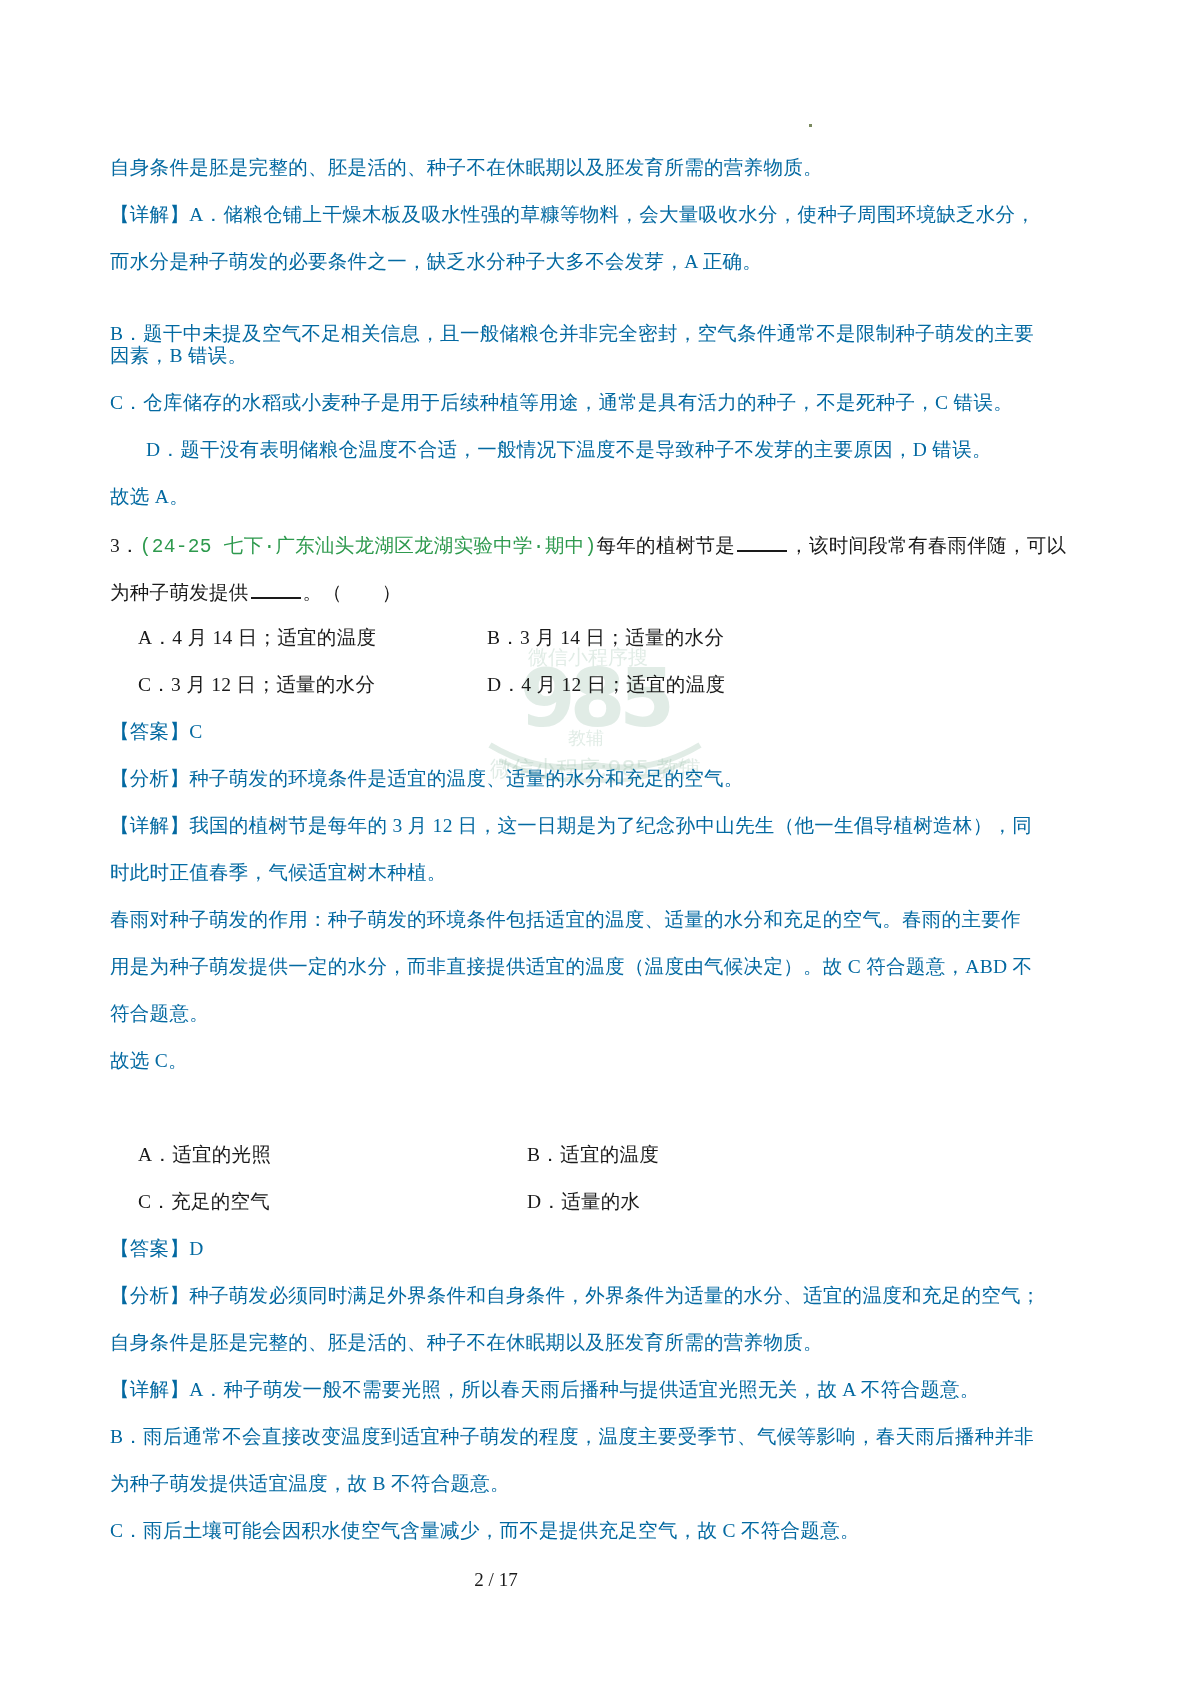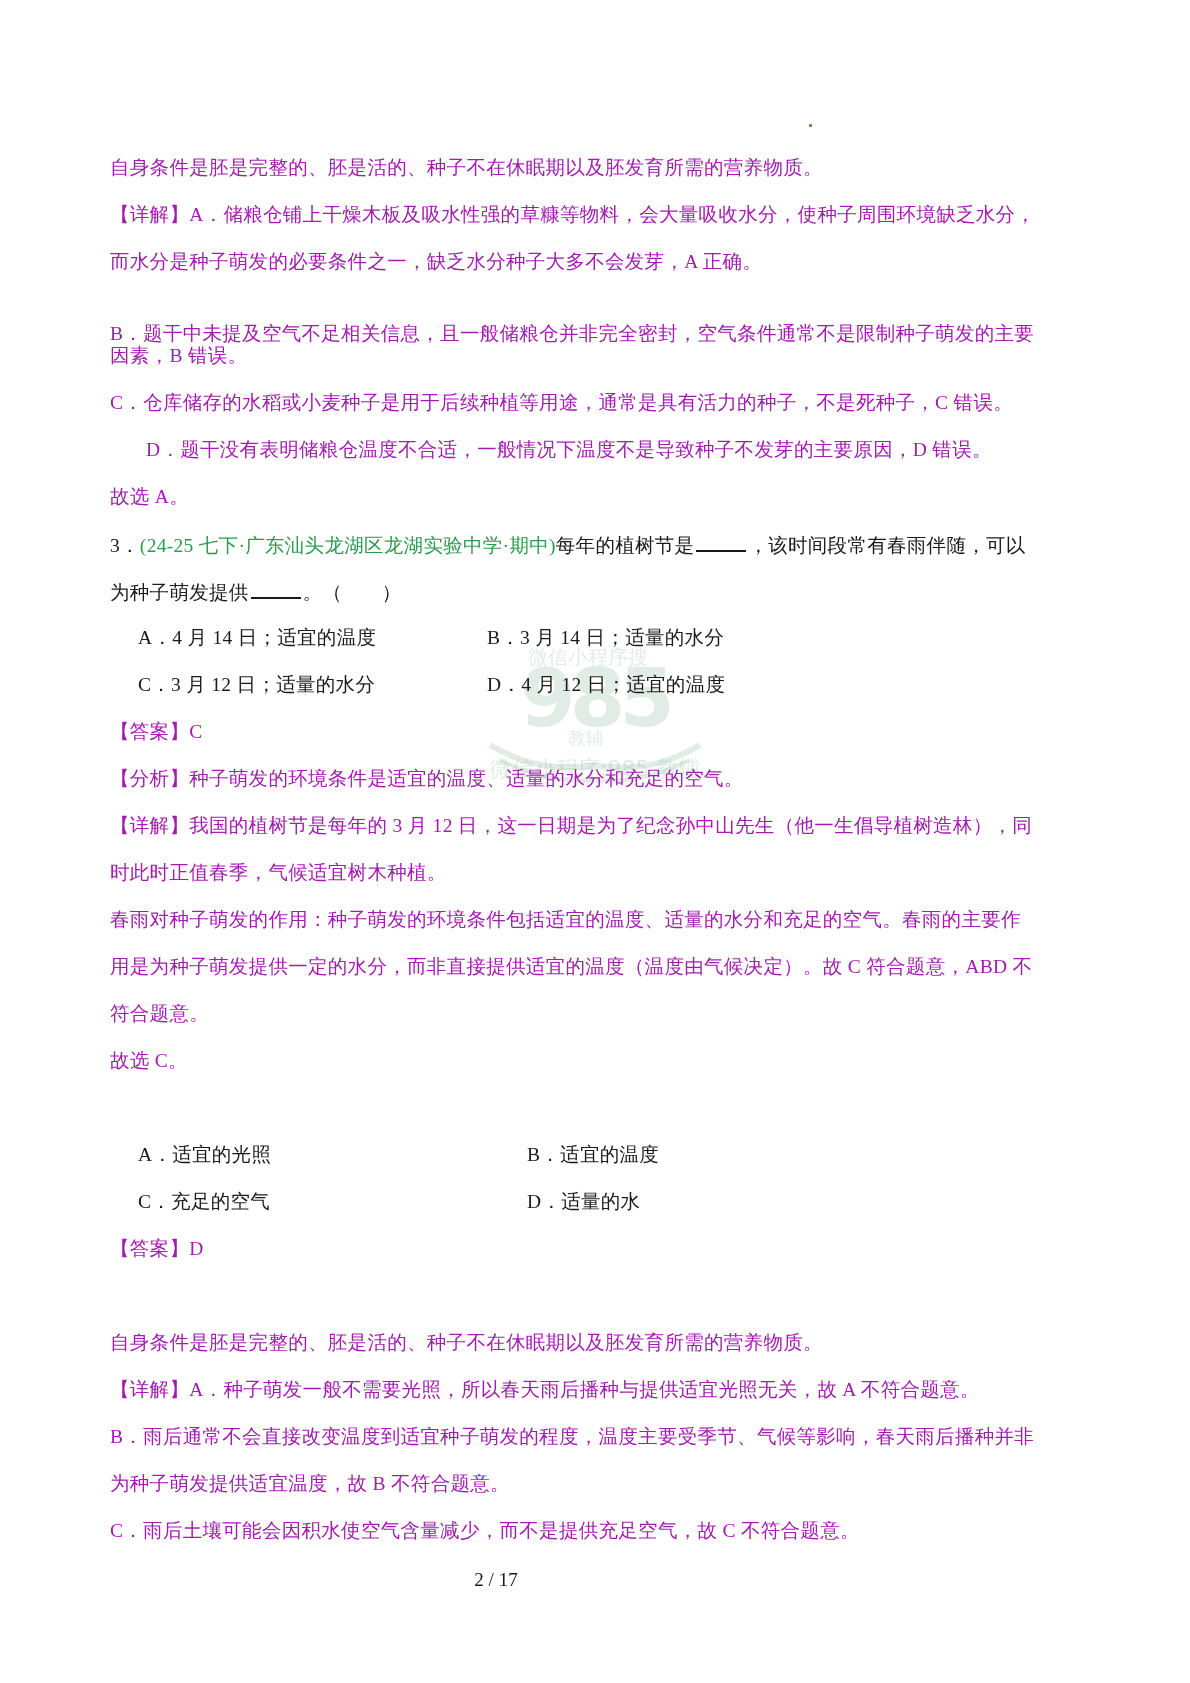--- a/index.html
+++ b/index.html
@@ -6,23 +6,23 @@
     body {
       width: 1190px; height: 1683px; position: relative; overflow: hidden;
       font-family: "Liberation Serif", "DejaVu Serif", serif;
     }
     .page { position: absolute; left: 0; top: 0; width: 1190px; height: 1683px; }
     .dot { position: absolute; left: 809px; top: 124px; width: 3px; height: 3px; background: #7a8a60; }
     .line {
       position: absolute; left: 110px; font-size: 19.5px; line-height: 24px;
       white-space: nowrap; color: #e60012; letter-spacing: 0.3px;
     }
-    .red { color: #a21caf; }
+    .red { color: #0369a1; }
     .black { color: #1a1a1a; }
-    .green { color: #2e9a4e; }
+    .green { color: #2e9a4e; font-family: Liberation Mono, monospace; }
     .blank { display: inline-block; width: 50px; border-bottom: 2px solid #1a1a1a; height: 18px; vertical-align: baseline; margin: 0 2px; }
     .opt { position: absolute; font-size: 19.5px; line-height: 24px; color: #1a1a1a; white-space: nowrap; letter-spacing: 0.3px; }
     .footer { position: absolute; left: 0; width: 992px; top: 1569px; text-align: center; font-size: 19px; color: #1a1a1a; }
     .watermark { position: absolute; left: 480px; top: 640px; width: 230px; height: 150px; pointer-events: none; }
     .wm-text { position: absolute; color: rgba(120,170,140,0.22); font-family: "DejaVu Sans", sans-serif; white-space: nowrap; }
   </style>
 </head>
 <body>
 
 <div class="page">
@@ -78,20 +78,23 @@
   <div class="line red" style="top:1049px;">故选 C。</div>
 
   <div class="opt" style="left:138px;top:1143px;">A．适宜的光照</div>
   <div class="opt" style="left:527px;top:1143px;">B．适宜的温度</div>
   <div class="opt" style="left:138px;top:1190px;">C．充足的空气</div>
   <div class="opt" style="left:527px;top:1190px;">D．适量的水</div>
 
   <div class="line red" style="top:1237px;">
     <span>【答案】</span><span>D</span>
   </div>
+  <div class="line red" style="top:1284px;">
+    <span>【分析】</span><span>种子萌发必须同时满足外界条件和自身条件，外界条件为适量的水分、适宜的温度和充足的空气；</span>
+  </div>
   <div class="line red" style="top:1331px;">自身条件是胚是完整的、胚是活的、种子不在休眠期以及胚发育所需的营养物质。</div>
   <div class="line red" style="top:1378px;">
     <span>【详解】</span><span>A．种子萌发一般不需要光照，所以春天雨后播种与提供适宜光照无关，故 A 不符合题意。</span>
   </div>
   <div class="line red" style="top:1425px;">B．雨后通常不会直接改变温度到适宜种子萌发的程度，温度主要受季节、气候等影响，春天雨后播种并非</div>
   <div class="line red" style="top:1472px;">为种子萌发提供适宜温度，故 B 不符合题意。</div>
   <div class="line red" style="top:1519px;">C．雨后土壤可能会因积水使空气含量减少，而不是提供充足空气，故 C 不符合题意。</div>
 
   <div class="footer">2 / 17</div>
 </div>

